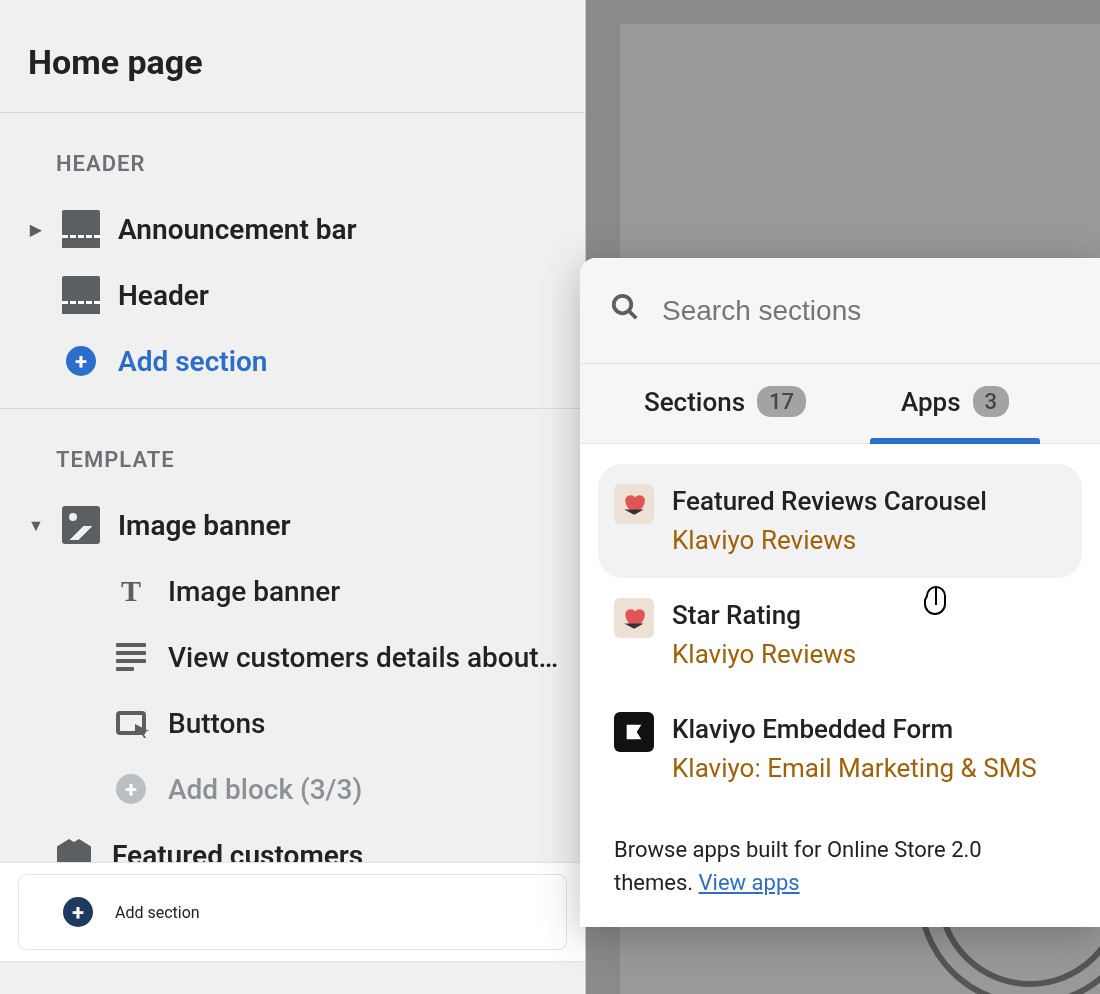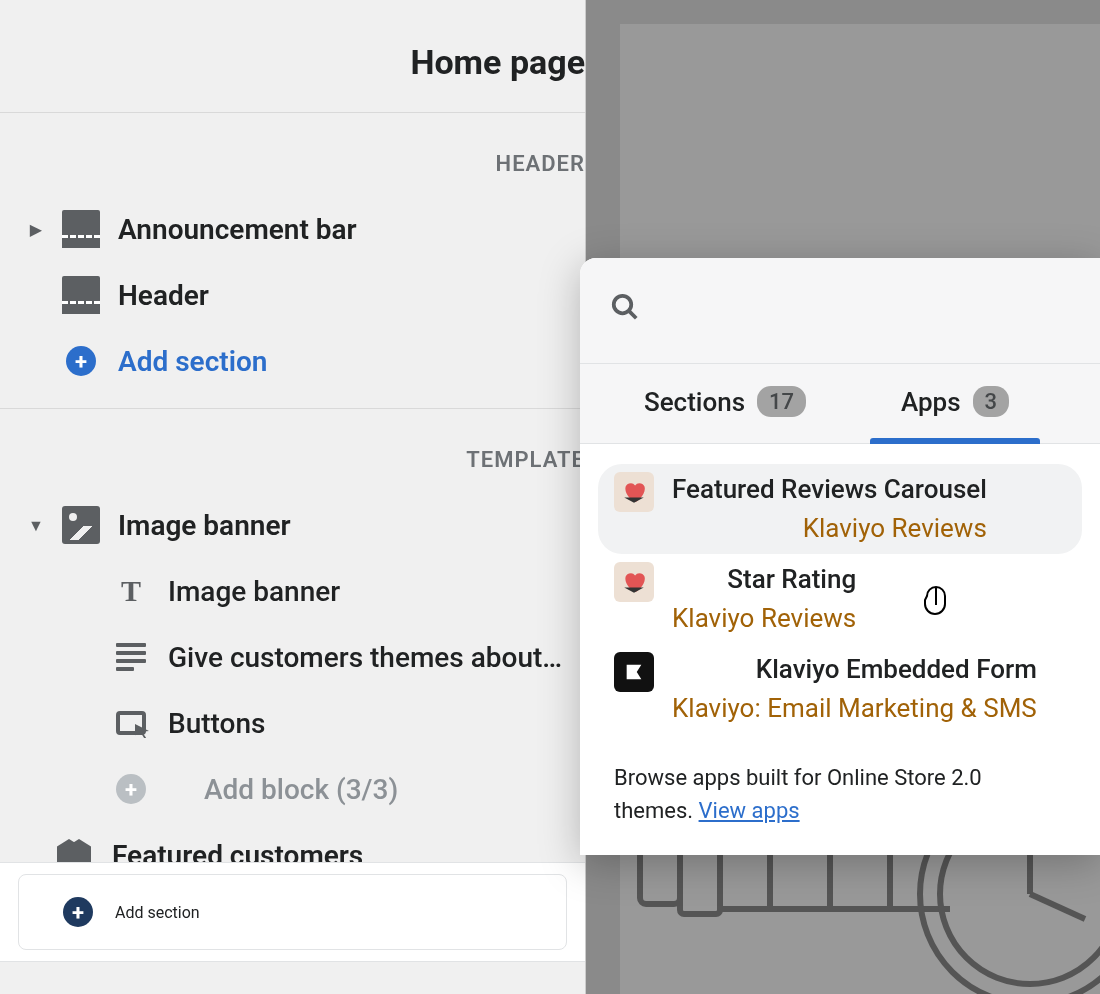--- a/index.html
+++ b/index.html
@@ -13,21 +13,20 @@
       color: #202223;
     }
     .app { display: flex; height: 100%; }
     
     .sidebar {
       width: 585px;
       background: #f0f0f0;
       height: 100%;
       flex-shrink: 0;
       position: relative;
-      text-align: right;
     }
     .page-title {
       font-size: 34px;
       font-weight: 700;
       padding: 42px 0 30px 28px;
     }
     .hr { height: 1px; background: #d9d9d9; width: 100%; }
     .group-label {
       font-size: 22px;
       font-weight: 600;
@@ -46,21 +45,21 @@
     .side-row .label {
       font-size: 28px;
       font-weight: 600;
       color: #202223;
       white-space: nowrap;
       overflow: hidden;
       text-overflow: ellipsis;
       max-width: 400px;
     }
     .side-row .label.slim { font-weight: 500; }
-    .side-row .label.muted { color: #8c9196; font-weight: 500; margin-left: 36px; }
+    .side-row .label.muted { color: #8c9196; font-weight: 500; }
     .side-row .label.blue { color: #2c6ecb; }
     .chev {
       width: 16px;
       display: inline-flex;
       justify-content: center;
       color: #5c5f62;
       font-size: 16px;
     }
     .chev.blank { visibility: hidden; }
     
@@ -164,23 +163,22 @@
     .tab.active::after {
       content: ""; position: absolute; bottom: -1px; left: 30px; right: 30px; height: 6px;
       background: #2c6ecb; border-radius: 3px 3px 0 0;
     }
     .badge {
       background: #a3a3a3; color: #444749; border-radius: 14px;
       padding: 3px 12px; font-size: 22px; font-weight: 500;
     }
     .app-list { padding: 20px 18px 12px 18px; background: #fff; }
     .app-item {
-      display: flex; gap: 18px; padding: 8px 16px; border-radius: 24px;
+      display: flex; gap: 18px; padding: 20px 16px; border-radius: 24px;
       align-items: flex-start;
-      text-align: right;
     }
     .app-item.hovered { background: #f1f2f3; }
     .app-icon {
       width: 40px; height: 40px; border-radius: 6px; flex-shrink: 0;
       display: inline-flex; align-items: center; justify-content: center;
       font-size: 22px;
     }
     .app-icon.tan { background: #ede0d4; }
     .app-icon.black { background: #111; color: #fff; }
     .app-item .title { font-size: 26px; font-weight: 500; color: #202223; line-height: 1.35; }
@@ -250,21 +248,21 @@
 
     <div class="side-row block-nested">
       <span class="icon-box">
         <span class="lines-icon">
             <span></span>
             <span></span>
             <span></span>
             <span></span>
           </span>
       </span>
-      <span class="label slim">Give customers themes about…</span>
+      <span class="label slim">View customers details about…</span>
     </div>
 
     <div class="side-row block-nested">
       <span class="icon-box">
           <span class="btn-icon"></span>
         </span>
       <span class="label slim">Buttons</span>
     </div>
 
     <div class="side-row block-nested">
@@ -315,20 +313,21 @@
 </div>
 
 <div class="popup">
   <div class="search-bar">
     <span class="search-icon">
       <svg width="30" height="30" viewBox="0 0 24 24" fill="none" stroke="currentColor" stroke-width="3">
           <circle cx="10" cy="10" r="7"></circle>
           <line x1="21" y1="21" x2="15.5" y2="15.5"></line>
         </svg>
     </span>
+    <input class="search-input" placeholder="Search sections" style="">
   </div>
 
   <div class="tabs">
     <div class="tab">
       <span>Sections</span>
       <span class="badge">17</span>
     </div>
     <div class="tab active">
       <span>Apps</span>
       <span class="badge">3</span>

